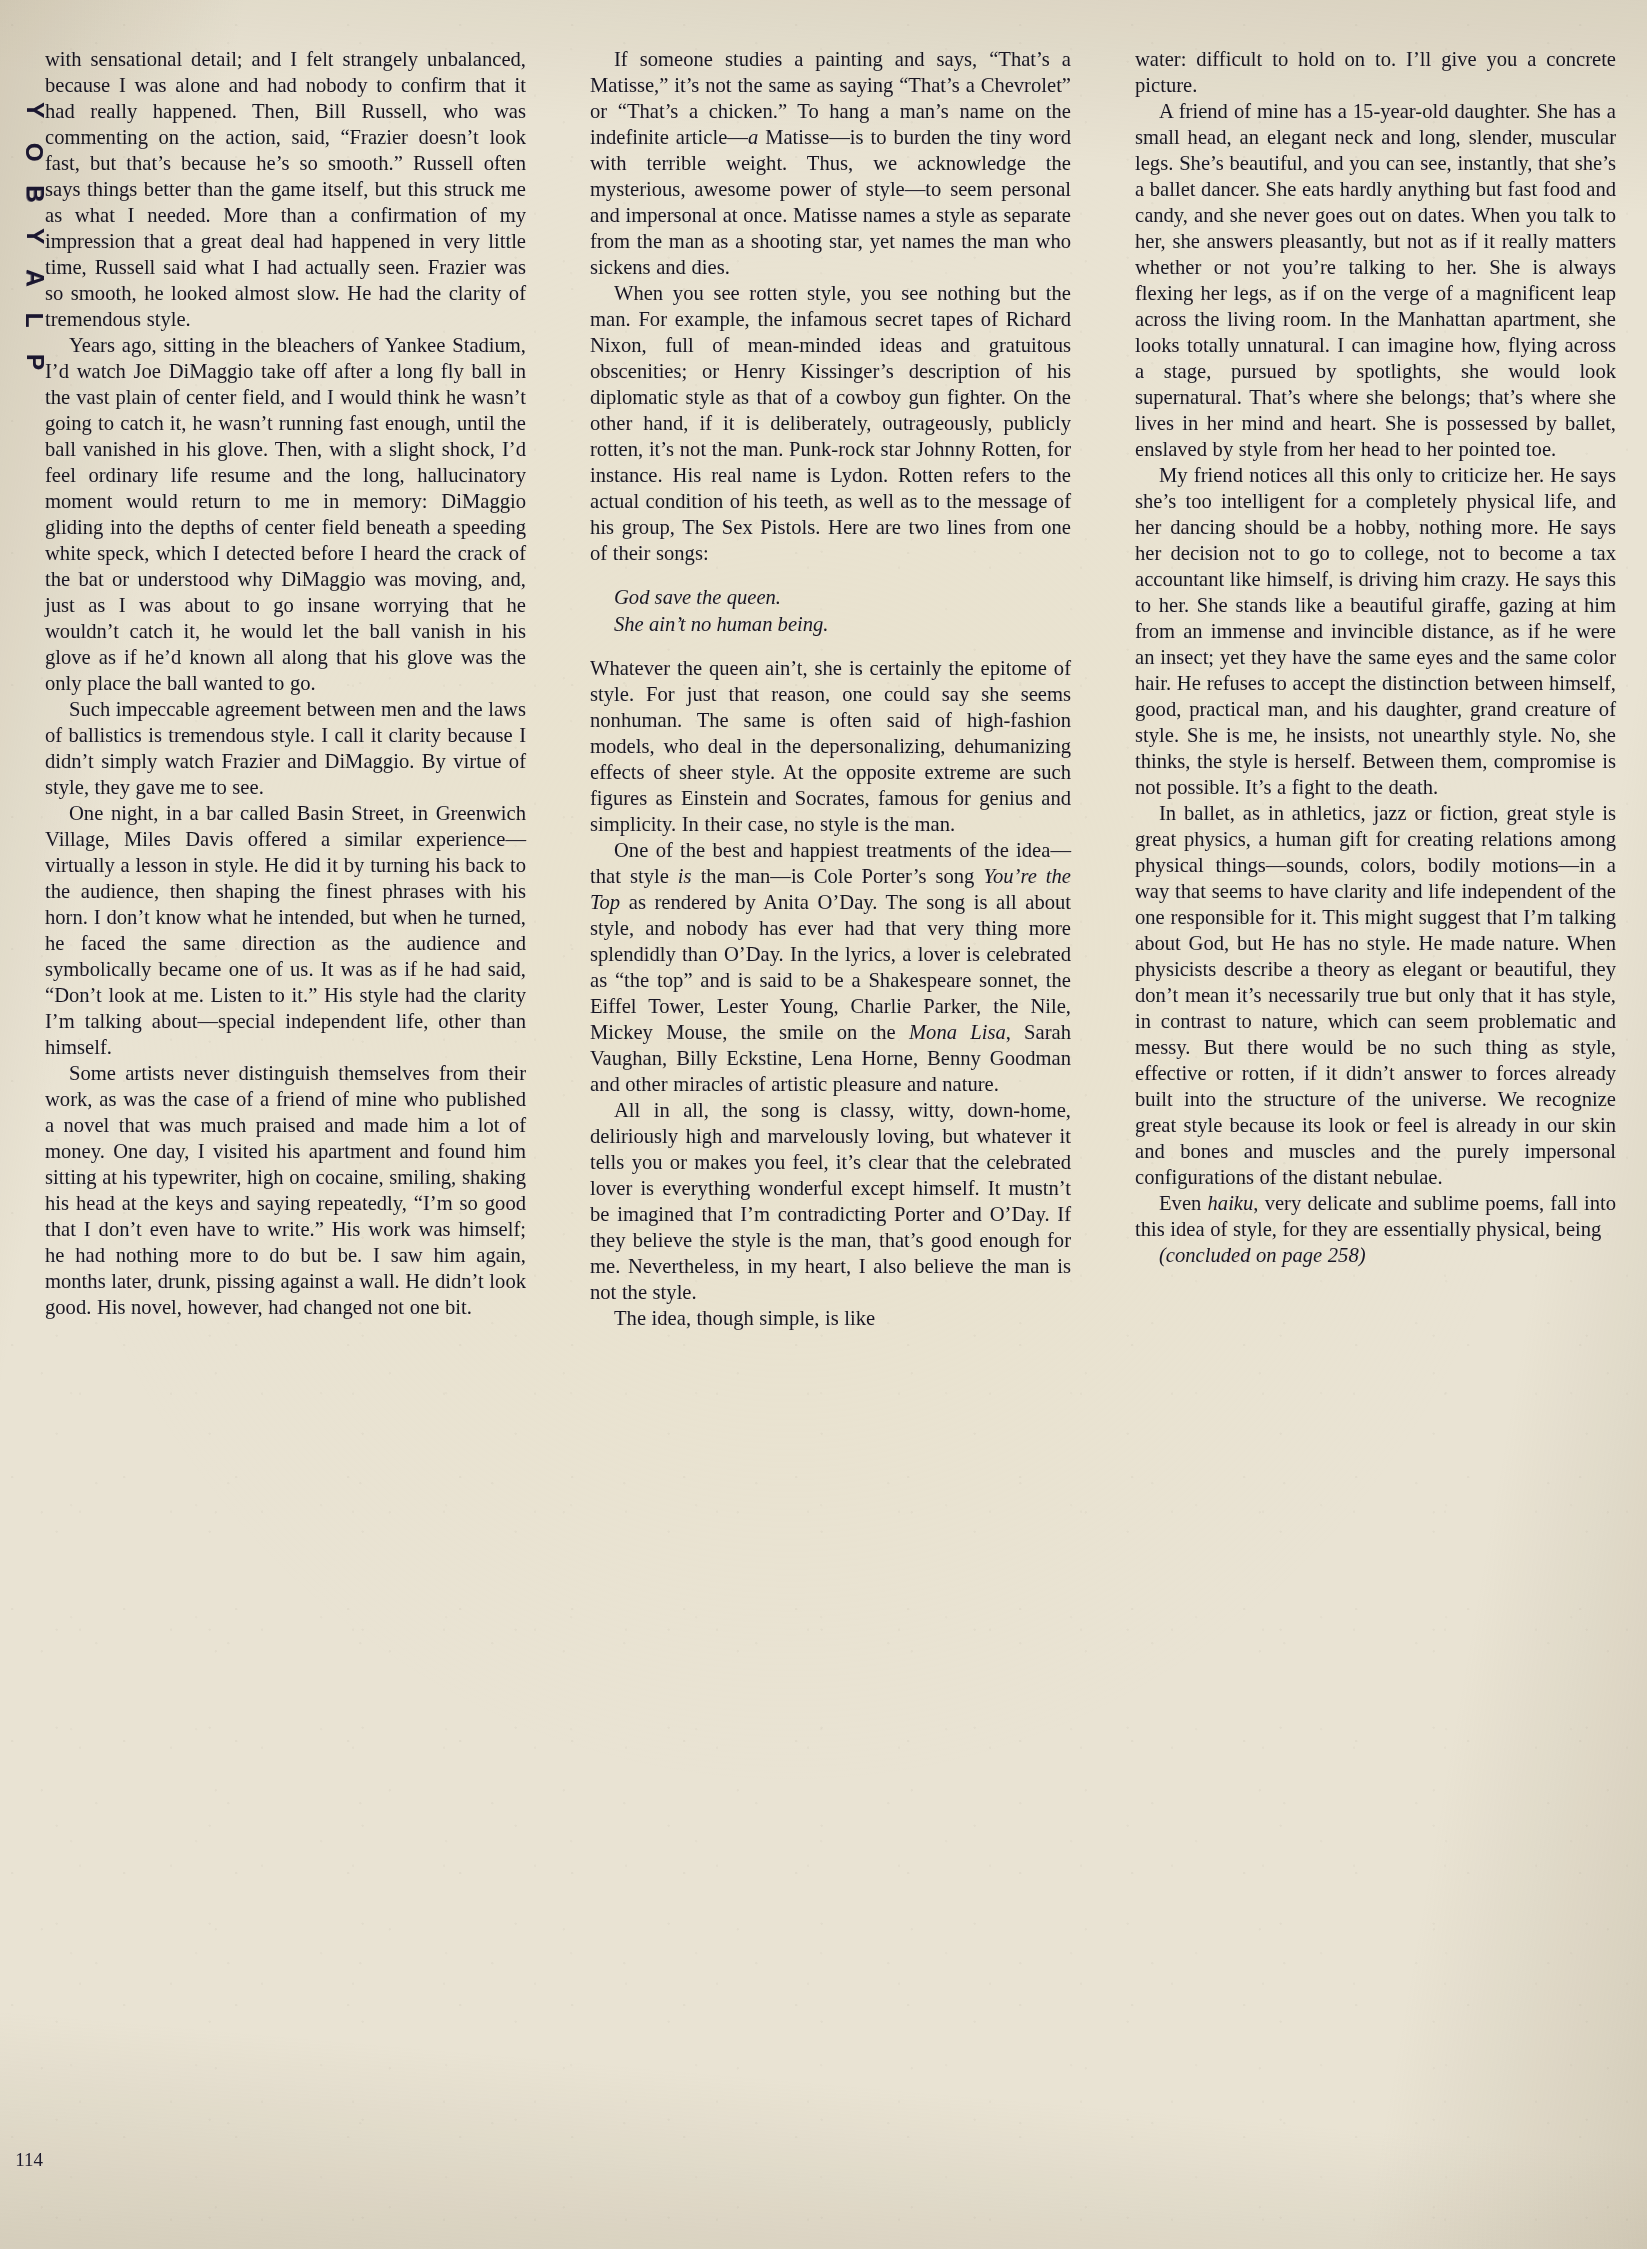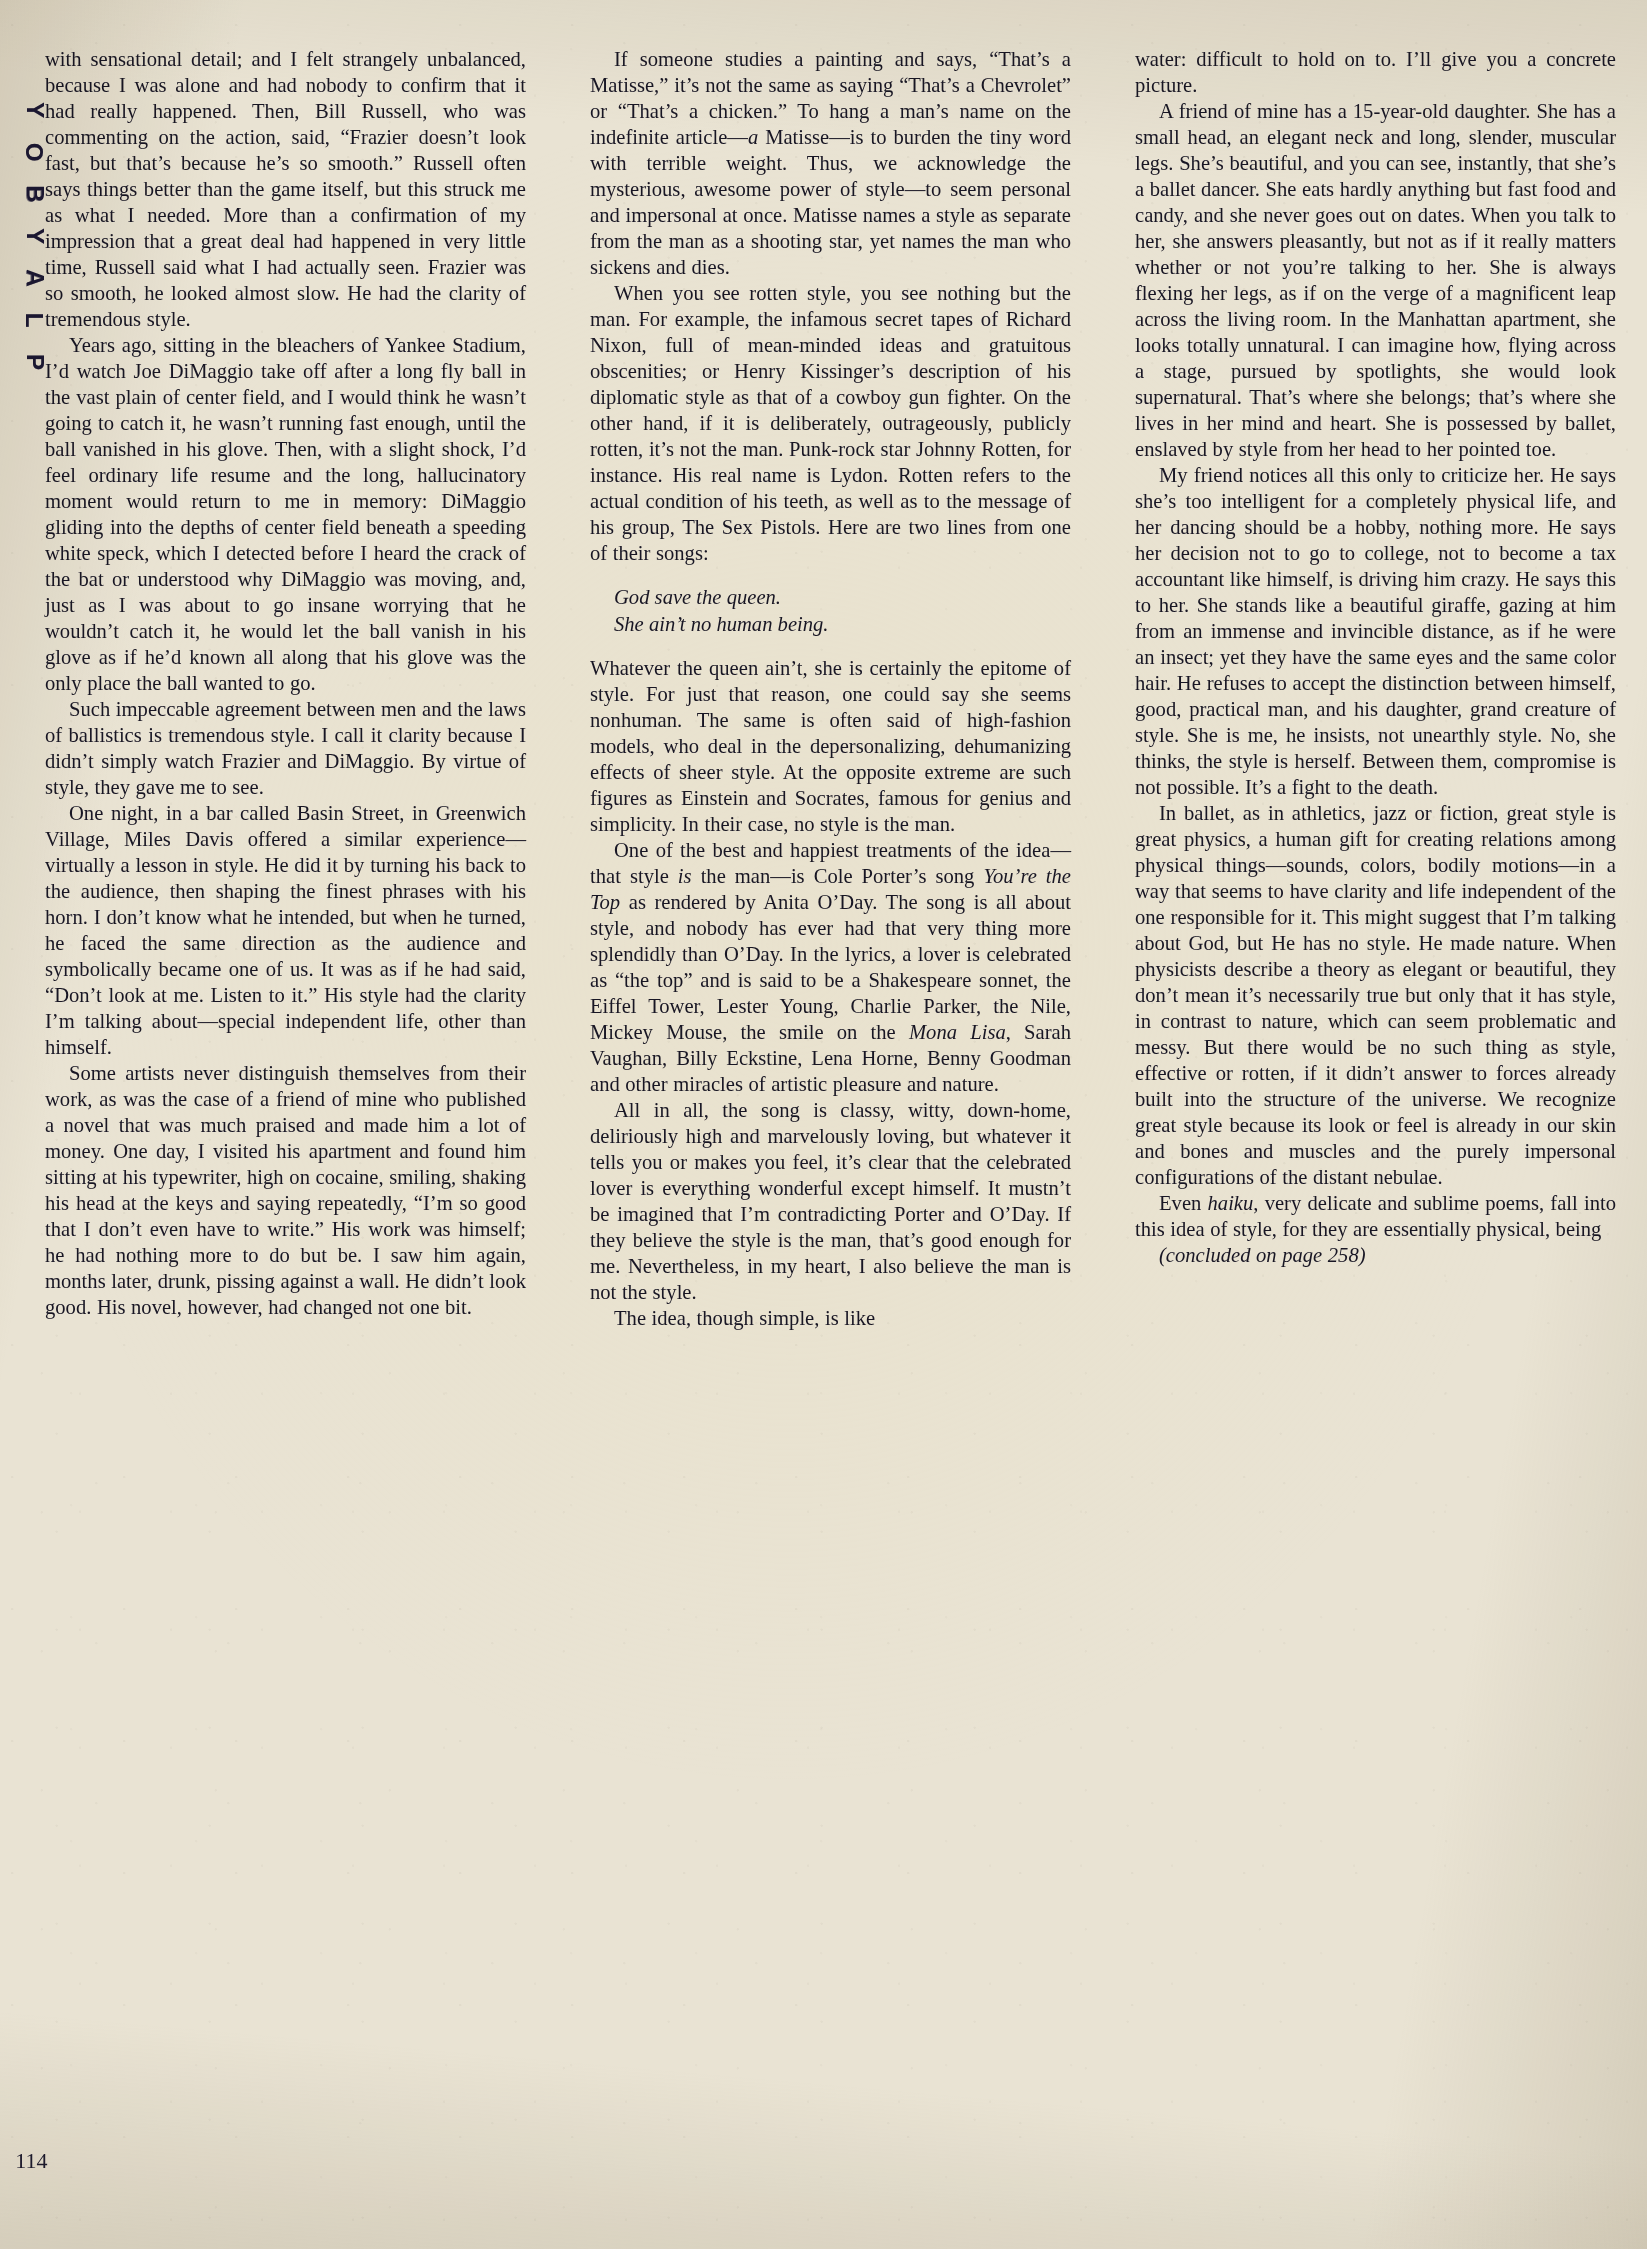--- a/index.html
+++ b/index.html
@@ -120,21 +120,21 @@
     text-align: right;
     text-indent: 0;
   }
 
   
   .folio {
     position: absolute;
     left: 15.3px;
     top: 2150px;
     font-family: "Liberation Serif", "DejaVu Serif", serif;
-    font-size: 22px;
+    font-size: 19px;
     line-height: 1;
     color: #1d1a2c;
     z-index: 6;
   }
 
   i, em { font-style: italic; }
 </style>
 </head>
 <body>
 

